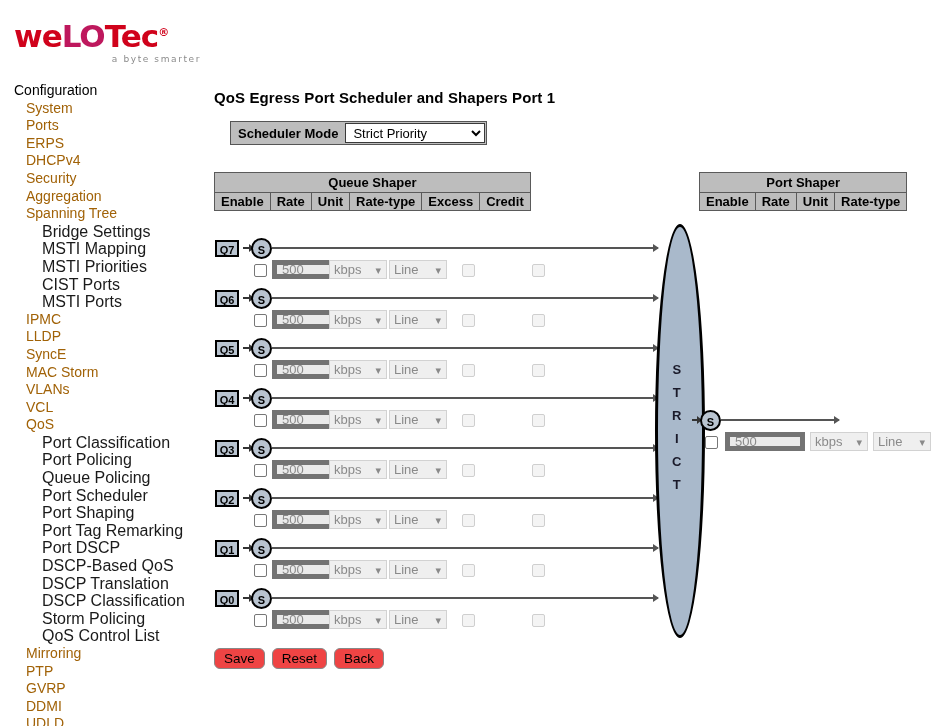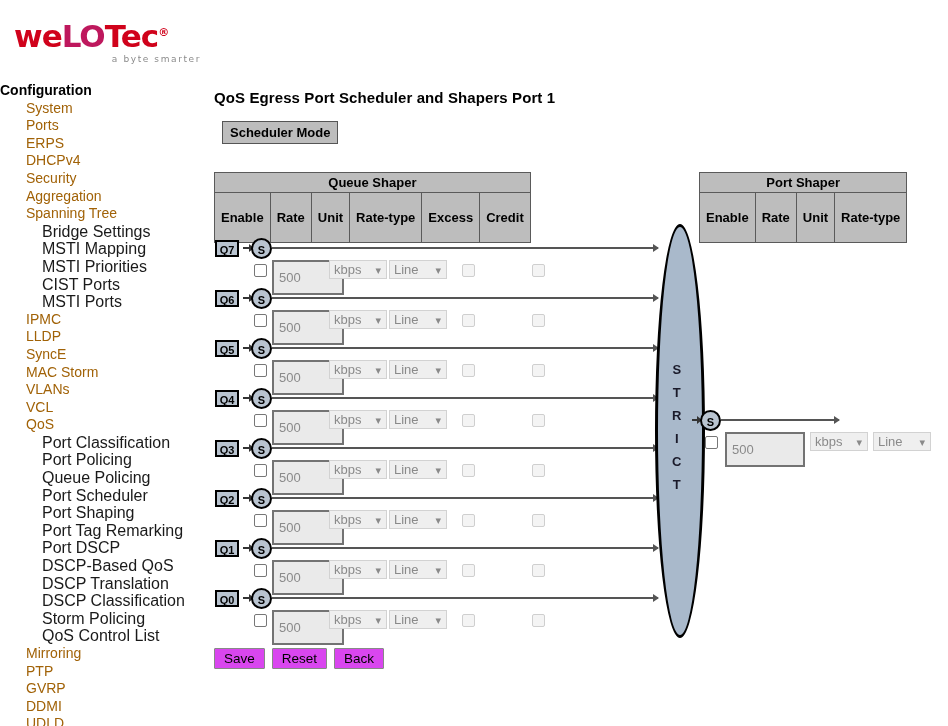--- a/index.html
+++ b/index.html
@@ -16,59 +16,59 @@
   
   #logo{position:absolute;left:14px;top:16px;width:190px;height:56px;}
   .logo-word{font-family:"DejaVu Sans", sans-serif;font-weight:bold;font-size:31px;letter-spacing:-1px;color:#d0021b;line-height:34px;}
   .logo-word .gray{color:#be185d;}
   .logo-tag{font-family:"DejaVu Sans", sans-serif;font-size:9px;color:#8b8b8b;letter-spacing:1.6px;text-align:right;padding-right:3px;margin-top:1px;}
   .logo-reg{font-size:11px;vertical-align:super;color:#d0021b;}
 
   
   #sidebar{position:absolute;left:0;top:82px;width:205px;}
   .nav-item{font-size:14px;line-height:17.6px;white-space:nowrap;color:#000;cursor:default;}
-  .nav-l0{font-weight:bold;font-size:14px;}
+  .nav-l0{font-weight:normal;padding-left:14px;font-size:14px;}
   .nav-l1{padding-left:26px;font-size:14px;color:#a16207;}
   .nav-l2{padding-left:42px;font-size:16px;color:#1a1a1a;}
 
   
   #main{position:absolute;left:214px;top:0;right:0;bottom:0;}
   #page-title{position:absolute;left:0px;top:89px;font-size:15px;font-weight:bold;color:#000;letter-spacing:0.1px;}
 
   
-  #sched-bar{position:absolute;left:8px;top:121px;display:flex;align-items:stretch;border:1px solid #555;background:#bdbdbd;}
+  #sched-bar{position:absolute;left:16px;top:121px;display:flex;align-items:stretch;border:1px solid #555;background:#bdbdbd;}
   #sched-label{background:#bdbdbd;font-weight:bold;font-size:13px;padding:3px 7px 3px 7px;display:flex;align-items:center;color:#000;}
   #sched-select{border:1px solid #3a3a3a;background:#fff;font-family:"Liberation Sans",sans-serif;font-size:13px;
       padding:1px 3px;width:140px;height:20px;margin:1px 1px 1px 0;}
 
   
   .shaper-table{position:absolute;border-collapse:collapse;}
   .shaper-table td,.shaper-table th{border:1px solid #5a5a5a;background:#bdbdbd;font-weight:bold;
-      font-size:13px;text-align:center;padding:17px 6px;color:#000;white-space:nowrap;}
+      font-size:13px;text-align:center;padding:1px 6px;color:#000;white-space:nowrap;}
   .shaper-table .group-head{padding:2px 20px;}
   #queue-head{left:0px;top:172px;}
   #port-head{left:485px;top:172px;}
 
   
   .qrow{position:absolute;left:0px;height:46px;}
   .qlabel{position:absolute;left:1px;top:2px;width:24px;height:17px;border:2px solid #000;background:#b9c4d0;
       font-size:11px;font-weight:bold;text-align:center;line-height:17px;color:#000;box-sizing:border-box;}
   .arrow-in{position:absolute;left:29px;top:9px;width:10px;height:2px;background:#333;}
   .arrow-in::after{content:"";position:absolute;right:-1px;top:-3px;border-left:5px solid #333;
       border-top:4px solid transparent;border-bottom:4px solid transparent;}
   .scirc{position:absolute;left:37px;top:0px;width:21px;height:21px;border-radius:50%;border:2px solid #000;
       background:#b9c4d0;font-size:11px;font-weight:bold;text-align:center;line-height:21px;color:#000;box-sizing:border-box;}
   .qline{position:absolute;left:58px;top:9px;height:2px;background:#555;}
   .qline::after{content:"";position:absolute;right:-1px;top:-3px;border-left:6px solid #555;
       border-top:4px solid transparent;border-bottom:4px solid transparent;}
 
   
   .cb{position:absolute;width:13px;height:13px;border:1px solid #777;background:#fff;box-sizing:border-box;border-radius:2px;}
   .cb.dis{border-color:#cfcfcf;background:#f4f4f4;}
-  .txtin{position:absolute;height:35px;border:2px solid #737373;background:#eaeaea;color:#8a8a8a;
+  .txtin{position:absolute;height:19px;border:5px solid #737373;background:#eaeaea;color:#8a8a8a;
       font-family:"Liberation Sans",sans-serif;font-size:13px;padding:0 5px;box-sizing:border-box;line-height:17px;}
   .sel{position:absolute;height:19px;border:1px solid #d2d2d2;background:#efefef;color:#8a8a8a;
       font-family:"Liberation Sans",sans-serif;font-size:13px;padding:0 4px;box-sizing:border-box;line-height:17px;}
   .sel .cap{display:inline-block;}
   .sel .arw{position:absolute;right:5px;top:1px;font-size:11px;color:#8a8a8a;}
 
   
   .col-en{left:40px;top:26px;}
   .col-rate{left:58px;top:22px;width:72px;}
   .col-unit{left:115px;top:22px;width:58px;}
@@ -89,22 +89,22 @@
       border-top:4px solid transparent;border-bottom:4px solid transparent;}
   #port-row .scirc{left:0px;}
   #port-row .qline{left:21px;width:118px;}
   .pcol-en{left:5px;top:26px;}
   .pcol-rate{left:25px;top:22px;width:80px;}
   .pcol-unit{left:110px;top:22px;width:58px;}
   .pcol-rtype{left:173px;top:22px;width:58px;}
 
   
   #btns{position:absolute;left:0px;top:648px;display:flex;gap:7px;}
-  .btn{border:1px solid #888;background:#d946ef;font-family:"Liberation Sans",sans-serif;font-size:13.5px;
-      padding:2px 9px;color:#000;cursor:pointer;border-radius:1px;}
+  .btn{border:1px solid #888;background:#ef4444;font-family:"Liberation Sans",sans-serif;font-size:13.5px;
+      padding:2px 9px;color:#000;cursor:pointer;border-radius:6px;}
 </style>
 </head>
 <body>
 
 <div id="logo">
   <div class="logo-word"><span>we</span><span class="gray">LO</span><span>Tec</span><span class="logo-reg">®</span></div>
   <div class="logo-tag">a byte smarter</div>
 </div>
 
 <nav id="sidebar">
@@ -146,20 +146,21 @@
     <div class="nav-item nav-l1">DDMI</div>
     <div class="nav-item nav-l1">UDLD</div>
   </nav>
 
 <div id="main">
 
   <div id="page-title">QoS Egress Port Scheduler and Shapers Port 1</div>
 
   <div id="sched-bar">
     <div id="sched-label">Scheduler Mode</div>
+    <select id="sched-select"><option>Strict Priority</option><option>Weighted</option></select>
   </div>
 
   <table class="shaper-table" id="queue-head">
     <tbody>
         <tr>
       <td class="group-head" colspan="6">Queue Shaper</td>
     </tr>
     <tr id="queue-col-row">
           <td>Enable</td>
           <td>Rate</td>

